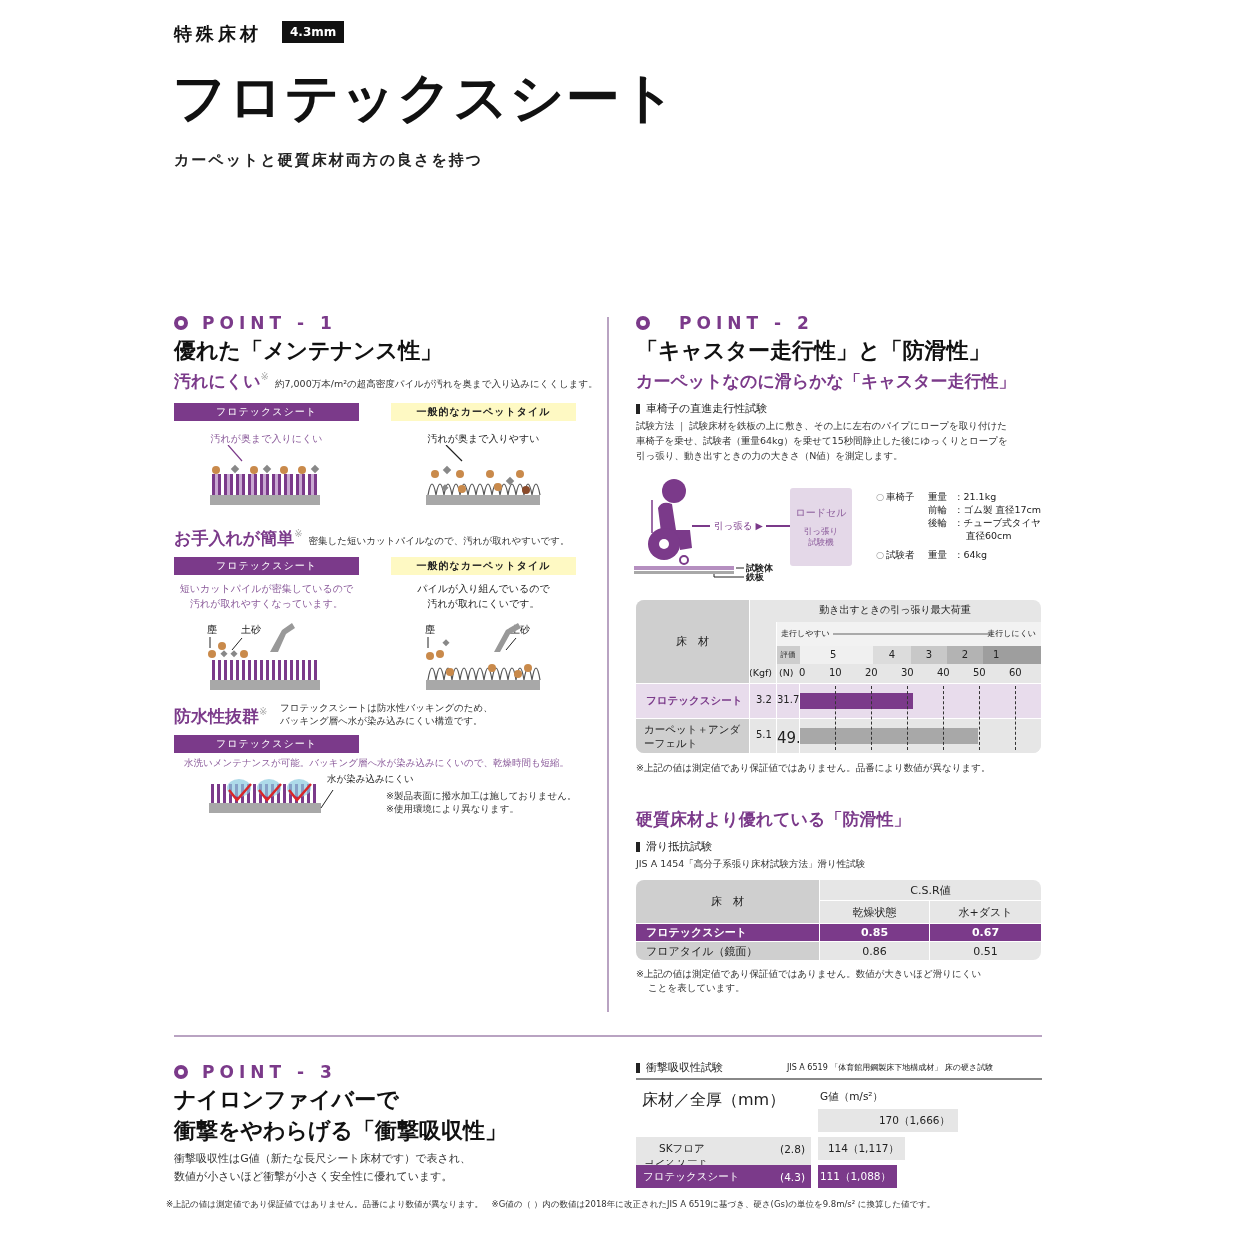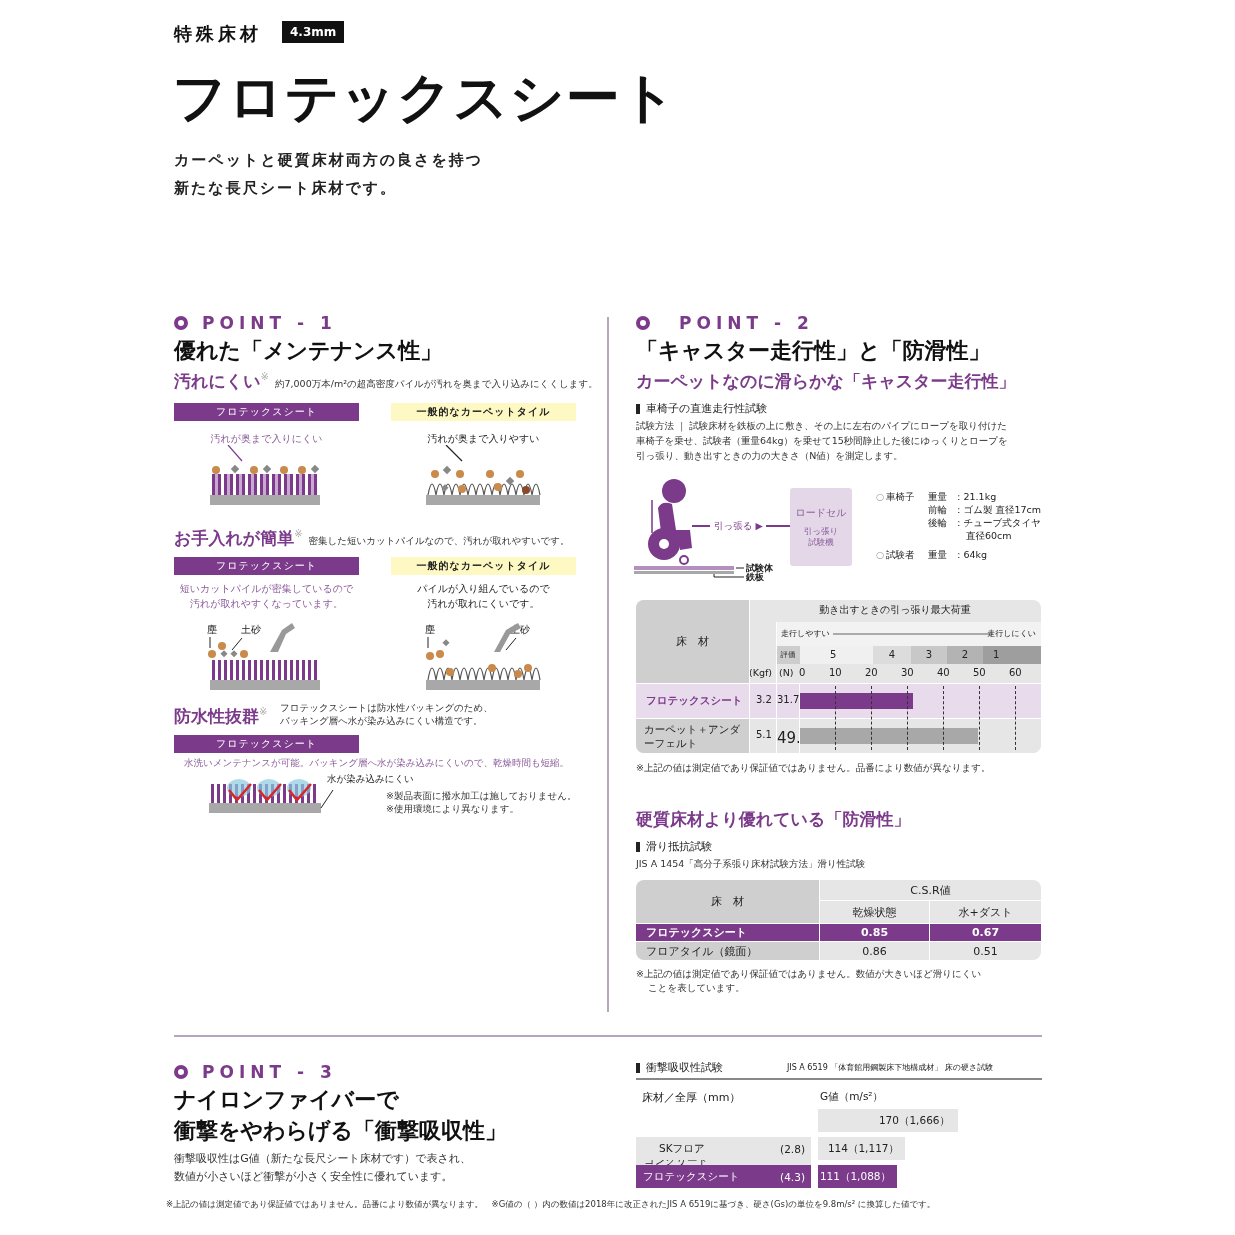--- a/index.html
+++ b/index.html
@@ -40,21 +40,20 @@
   .footnote { left: 166px; top: 1199px; font-size: 8.5px; color: #333; white-space: nowrap; }
 </style>
 </head>
 <body>
 
 <div class="abs category">特殊床材</div>
 <div class="abs thick-badge">4.3mm</div>
 <div class="abs title">フロテックスシート</div>
 <div class="abs lead">
   <div>カーペットと硬質床材両方の良さを持つ</div>
-  <div>新たな長尺シート床材です。</div>
 </div>
 
 <div class="abs point-label" style="left:174px; top:313px;">
   <span class="ring"></span>
   <span>POINT - 1</span>
 </div>
 <div class="abs point-title" style="left:174px; top:336px;">優れた「メンテナンス性」</div>
 
 <div class="abs" style="left:174px; top:370px; display:flex; align-items:baseline; white-space:nowrap;">
   <span class="sub-head"><span>汚れにくい</span><sup>※</sup></span>
@@ -414,21 +413,21 @@
   <div>衝撃吸収性はG値（新たな長尺シート床材です）で表され、</div>
     <div>数値が小さいほど衝撃が小さく安全性に優れています。</div>
 </div>
 
 <div class="abs sq-head" style="left:636px; top:1060px; font-size:11px;">
   <span class="sq"></span>
     <span>衝撃吸収性試験</span>
 </div>
 <div class="abs" style="left:787px; top:1062px; font-size:8px; white-space:nowrap;">JIS A 6519 「体育館用鋼製床下地構成材」 床の硬さ試験</div>
 <div class="abs" style="left:636px; top:1078px; width:406px; height:2px; background:#888;"></div>
-<div class="abs" style="left:642px; top:1090px; font-size:11px;">床材／全厚（mm）</div>
+<div class="abs" style="left:642px; top:1090px; font-size:16px;">床材／全厚（mm）</div>
 <div class="abs" style="left:820px; top:1090px; font-size:10.5px;">G値（m/s²）</div>
 
 <div class="gcell" style="left:636px; top:1109px; width:175px; height:23px; background:#e6e6e6; padding-left:8px;margin-top:40px;">コンクリート</div>
 <div class="gcell" style="left:818px; top:1109px; width:140px; height:23px; background:#e6e6e6; justify-content:flex-end; padding-right:8px;">170（1,666）</div>
 
 <div class="gcell" style="left:636px; top:1137px; width:175px; height:23px; background:#e6e6e6; padding-left:23px;">
   <span>SKフロア</span>
     <span style="position:absolute; right:6px;">(2.8)</span>
 </div>
 <div class="gcell" style="left:818px; top:1137px; width:87px; height:23px; background:#e6e6e6; justify-content:flex-end; padding-right:6px;">114（1,117）</div>

